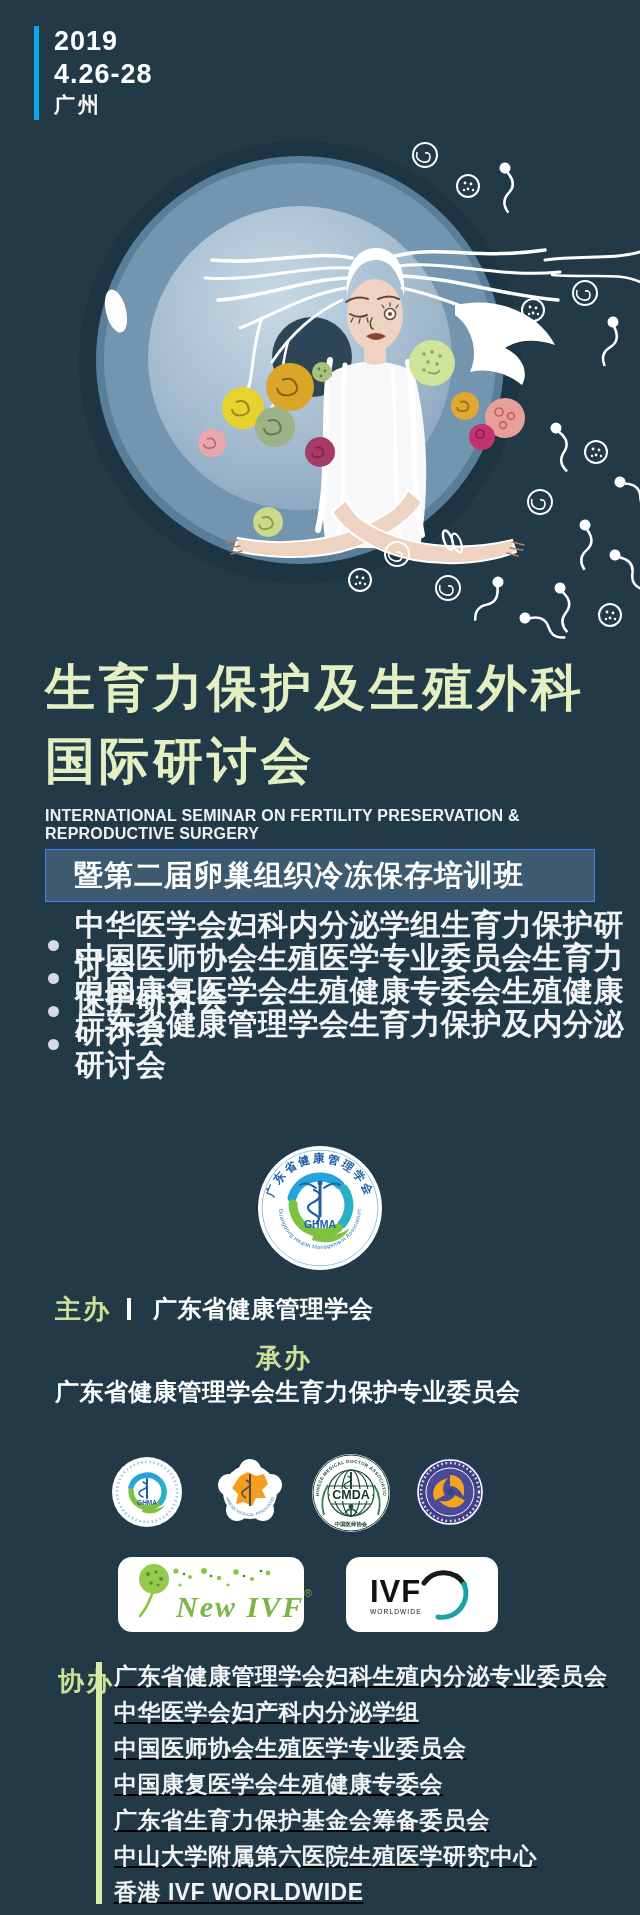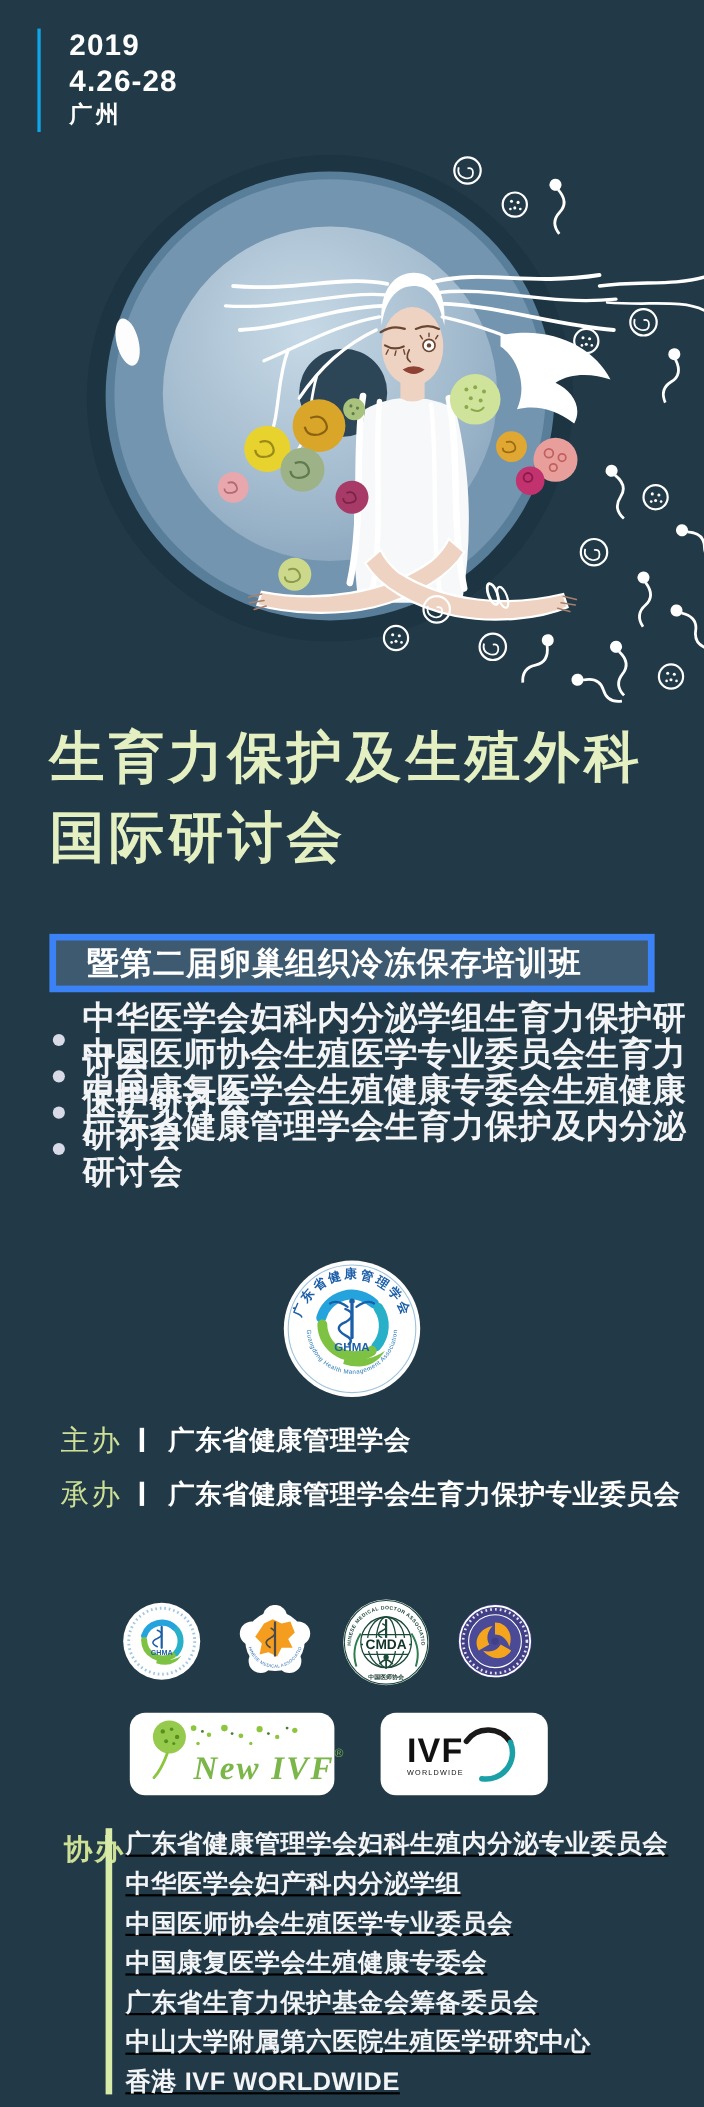--- a/index.html
+++ b/index.html
@@ -1,50 +1,50 @@
 <!DOCTYPE html>
 <html><head>
 <meta charset="utf-8">
 <style>
   html,body{margin:0;padding:0;background:#223947;}
   .poster{position:relative;width:640px;height:1915px;background:#223947;overflow:hidden;
           font-family:"Liberation Sans",sans-serif;-webkit-font-smoothing:antialiased;}
 
   
-  .date-block{position:absolute;left:34px;top:26px;border-left:3px solid #0ea5e9;
-              padding-left:26px;color:#fdfdfd;}
+  .date-block{position:absolute;left:34px;top:26px;border-left:5px solid #0ea5e9;
+              padding-left:15px;color:#fdfdfd;}
   .date-year{font-size:27px;font-weight:bold;letter-spacing:1px;line-height:30px;}
   .date-range{font-size:27px;font-weight:bold;letter-spacing:1px;line-height:30px;margin-top:3px;}
   .date-city{font-size:21px;font-weight:bold;letter-spacing:3px;line-height:26px;margin-top:5px;font-family:Liberation Mono, monospace;}
 
   .illustration{position:absolute;left:0;top:110px;}
 
   
   .title-block{position:absolute;left:45px;top:652px;}
   .title-line{margin:0;font-size:50px;font-weight:bold;color:#e4efc2;letter-spacing:4px;line-height:73px;}
   .subtitle{margin:9px 0 0 0;color:#eef2f4;font-size:16px;letter-spacing:0.2px;font-weight:bold;}
 
   
   .banner{position:absolute;left:45px;top:849px;width:550px;height:53px;background:#3d5a70;
-          border:6px solid #3b82f6;box-sizing:border-box;display:flex;align-items:center;
+          border:1px solid #3b82f6;box-sizing:border-box;display:flex;align-items:center;
           padding-left:28px;color:#ffffff;font-size:29px;font-weight:bold;letter-spacing:1px;}
 
   
   .seminar-list{position:absolute;left:48px;top:929px;margin:0;padding:0;list-style:none;}
   .seminar-list li{display:flex;align-items:center;color:#f2f4f6;font-size:30px;
                    height:33px;font-weight:bold;letter-spacing:0.5px;}
   .seminar-list li::before{content:"";width:11px;height:11px;border-radius:50%;
                    background:#d9dae8;margin-right:16px;flex:0 0 auto;}
 
   .ghma-main{position:absolute;left:256px;top:1144px;}
 
   
   .org-row{position:absolute;left:55px;display:flex;align-items:center;height:34px;color:#ffffff;}
-  .org-row.host{top:1292px;} .org-row.organizer{top:1341px;}
-  .org-label{color:#cde096;font-size:26px;font-weight:normal;letter-spacing:2px;width:64px;}
+  .org-row.host{top:1292px;} .org-row.organizer{top:1341px;flex-direction:column;}
+  .org-label{color:#cde096;font-size:26px;font-weight:bold;letter-spacing:2px;width:64px;}
   .org-sep{width:4px;height:22px;background:#ffffff;margin:0 22px 0 8px;}
   .org-value{font-size:24px;font-weight:bold;letter-spacing:0.5px;}
 
   .logo-row svg{position:absolute;}
   .logo-ghma-sm{left:111px;top:1456px;} .logo-cma{left:217px;top:1459px;}
   .logo-cmda{left:311px;top:1453px;}   .logo-carm{left:416px;top:1458px;}
 
   
   .sponsor-box{position:absolute;top:1557px;height:75px;background:#ffffff;border-radius:14px;}
   .sponsor-newivf{left:118px;width:186px;}
@@ -217,20 +217,21 @@
       <use href="#spermShape" x="498" y="472" transform="rotate(60 498 472)"></use>
       <use href="#spermShape" x="560" y="478" transform="rotate(20 560 478)"></use>
       <use href="#dotCell" x="610" y="505"></use>
       <use href="#spermShape" x="525" y="508" transform="rotate(-35 525 508)"></use>
     </g>
   </svg>
 
   <div class="title-block">
     <h1 class="title-line">生育力保护及生殖外科</h1>
     <h1 class="title-line">国际研讨会</h1>
+    <p class="subtitle">INTERNATIONAL SEMINAR ON FERTILITY PRESERVATION &amp; REPRODUCTIVE SURGERY</p>
   </div>
 
   <div class="banner">
     <span>暨第二届卵巢组织冷冻保存培训班</span>
   </div>
 
   <ul class="seminar-list">
     <li>中华医学会妇科内分泌学组生育力保护研讨会</li>
     <li>中国医师协会生殖医学专业委员会生育力保护研讨会</li>
     <li>中国康复医学会生殖健康专委会生殖健康研讨会</li>

